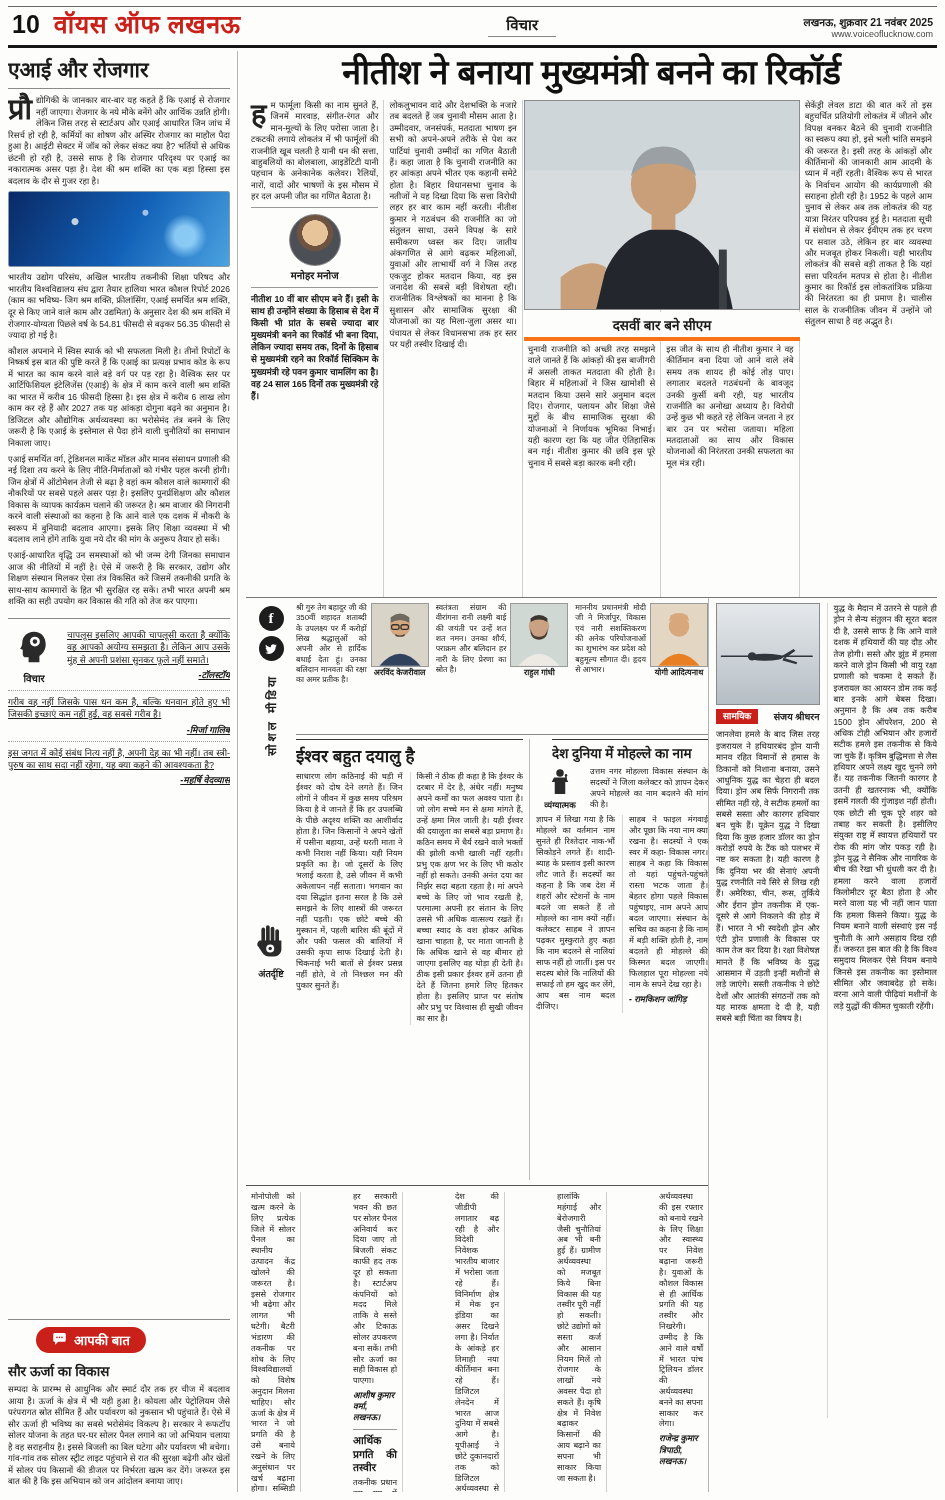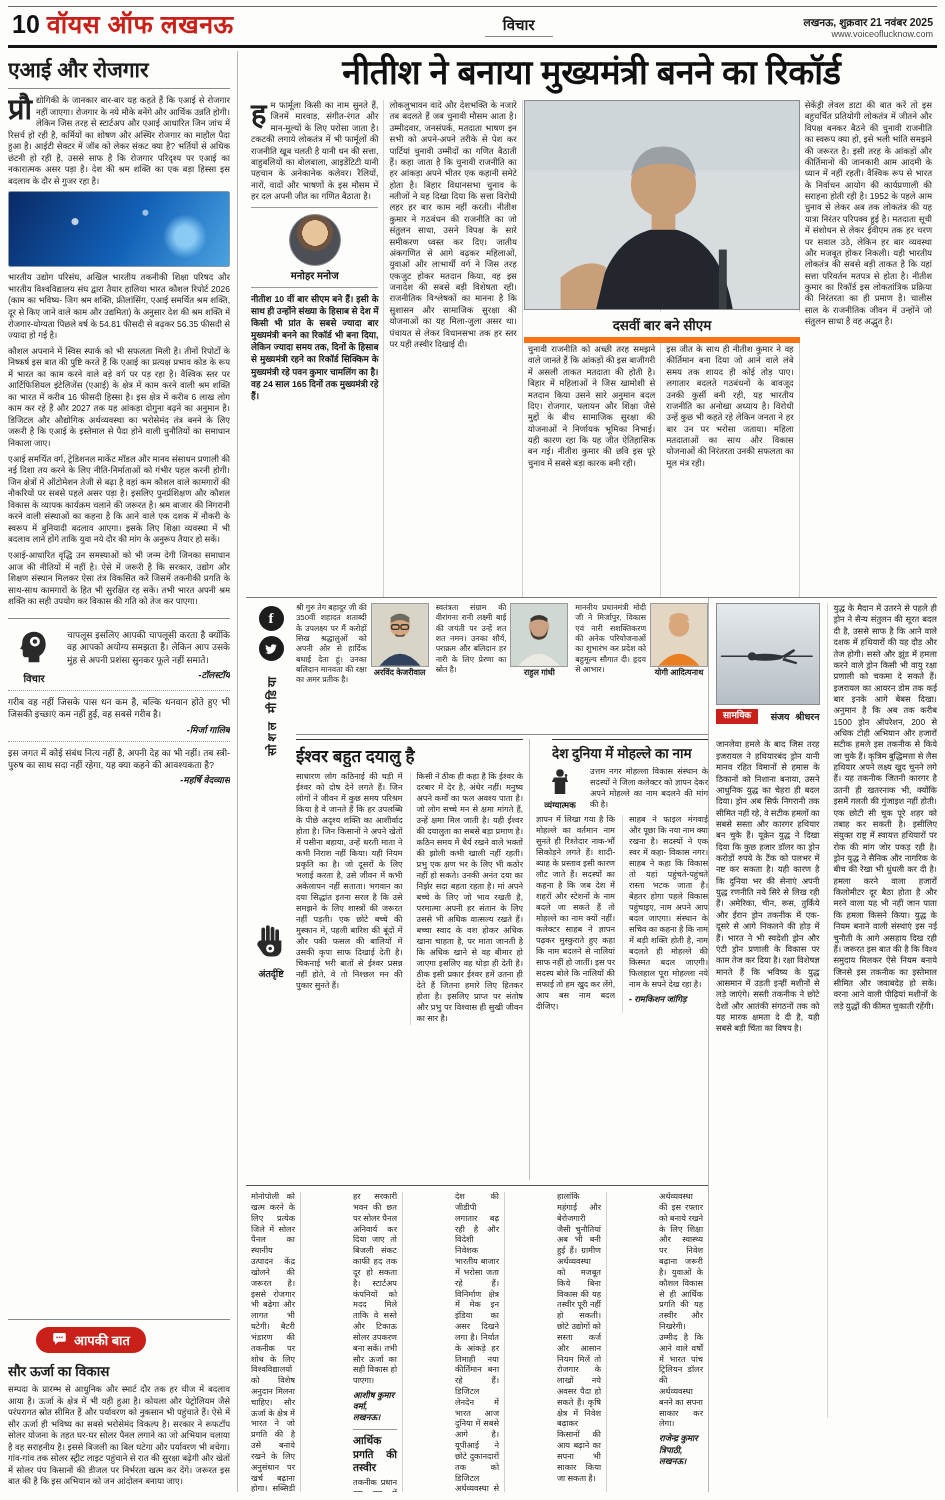--- a/index.html
+++ b/index.html
@@ -6,21 +6,21 @@
   html,body { width:945px; height:1500px; }
   body {
     font-family: "Liberation Sans", sans-serif;
     background:#ffffff; color:#1b1b1b;
   }
   .page { position:relative; width:945px; height:1500px; background:#fdfdfb; padding:6px 8px; overflow:hidden; }
 
   
   .mast { display:flex; align-items:flex-end; justify-content:space-between;
           border-top:1px solid #666; border-bottom:3px solid #151515; padding:3px 4px 5px; height:42px; }
-  .mast-left { display:flex; align-items:baseline; gap:7px; }
+  .mast-left { display:flex; align-items:baseline; gap:14px; }
   .page-num { font-size:25px; font-weight:bold; color:#111; }
   .mast-title { font-size:25px; font-weight:bold; color:#c9201a; letter-spacing:.5px; }
   .mast-center { font-size:15px; font-weight:bold; align-self:center; border-bottom:1px solid #888; padding:0 18px 2px; }
   .mast-right { text-align:right; line-height:1.25; }
   .dateline { font-size:10.5px; font-weight:bold; }
   .website { font-size:9px; color:#444; }
 
   
   .columns-wrap { display:flex; height:1444px; padding-top:3px; }
   .left-col { width:230px; flex:none; border-right:1px solid #b5b5b5; padding-right:7px;
@@ -37,21 +37,21 @@
               radial-gradient(circle at 62% 28%, rgba(255,255,255,.6) 0 2.5px, transparent 3.5px),
               radial-gradient(circle at 80% 60%, rgba(160,220,255,.8) 0 10px, transparent 22px),
               linear-gradient(120deg,#0a2a66,#1261b8 55%,#4ba3e0); }
 
   
   .quote-sec { border-top:1px solid #8a8a8a; margin-top:6px; padding-top:5px; flex:1 1 auto; overflow:hidden; }
   .quote-row { display:flex; gap:7px; padding:5px 0; border-bottom:1px dotted #9a9a9a; }
   .quote-row:last-child { border-bottom:none; }
   .quote-icon-block { width:52px; flex:none; text-align:center; }
   .q-label { font-size:10px; font-weight:bold; margin-top:2px; }
-  .quote-body { flex:1; }
+  .quote-body { flex:1;text-decoration:underline; }
   .quote-text { font-size:9px; line-height:1.38; text-align:justify; }
   .quote-attr { text-align:right; font-size:9px; font-weight:bold; font-style:italic; margin-top:2px; }
 
   
   .letters-left { border-top:1px solid #8a8a8a; padding-top:7px; margin-top:4px; flex:none; }
   .aapki { display:inline-flex; align-items:center; gap:7px; background:#c9201a; color:#fff; font-weight:bold;
            font-size:13px; padding:4px 16px; border-radius:15px; margin:0 0 7px 28px; }
   .letter-title { font-size:13.5px; font-weight:bold; margin:2px 0 4px; }
 
   
@@ -60,21 +60,21 @@
 
   
   .lead { position:relative; display:flex; height:498px; border-bottom:1.5px solid #777; overflow:hidden; }
   .lead-col { flex:1; padding:0 5px; border-right:1px solid #cfcfcf; font-size:8.5px; line-height:1.34;
               text-align:justify; overflow:hidden; }
   .lead-col:last-child { border-right:none; }
   .lead-col.pt { padding-top:244px; }
   .lead-photo { position:absolute; left:278px; top:0; width:276px; height:210px; border:1px solid #8a8a8a;
                 background:#d7dcdf; overflow:hidden; z-index:2; }
   .subhead { position:absolute; left:278px; top:212px; width:276px; text-align:center; font-size:13.5px; font-weight:bold;
-             border-bottom:6px solid #f97316; padding:4px 0 3px; z-index:2; background:#fdfdfb; }
+             border-bottom:4px solid #f97316; padding:4px 0 3px; z-index:2; background:#fdfdfb; }
   .author-box { border-top:1px solid #999; border-bottom:1px solid #999; text-align:center; padding:6px 0 4px; margin:5px 0; }
   .author-photo { width:52px; height:52px; border-radius:50%; margin:0 auto 3px; border:1px solid #888;
                   background: radial-gradient(circle at 50% 36%, #e8c49a 0 31%, #6e5440 32% 44%, #4c4f55 45% 100%); }
   .author-name { font-size:10px; font-weight:bold; }
   .bold-intro { font-weight:bold; font-size:8.8px; line-height:1.38; text-align:justify; }
 
   
   .lower { flex:1; display:flex; overflow:hidden; }
   .lower-left { width:462px; flex:none; display:flex; flex-direction:column; overflow:hidden; }
   .mid { display:flex; height:582px; overflow:hidden; padding-top:5px; }
@@ -108,21 +108,21 @@
   .signature { text-align:left; font-weight:bold; font-style:italic; font-size:8.5px; margin-top:3px; }
 
   
   .tech { flex:1; border-left:1px solid #b5b5b5; padding-left:7px; padding-top:5px; overflow:hidden; }
   .tech-title { font-size:19.5px; font-weight:bold; line-height:1.18; margin-bottom:7px; text-align:center; }
   .tech-cols { display:flex; gap:7px; height:815px; }
   .tech-c { flex:1; font-size:8.3px; line-height:1.37; text-align:justify; overflow:hidden; }
   .tech-c + .tech-c { border-left:1px solid #d5d5d5; padding-left:6px; }
   .tech-img { height:102px; border:1px solid #8a8a8a; margin-bottom:4px;
               background:linear-gradient(#e5e9ec,#b6bec5); }
-  .tech-meta { display:flex; justify-content:space-between; align-items:flex-end; margin-bottom:15px;font-family:Liberation Mono, monospace; }
+  .tech-meta { display:flex; justify-content:space-between; align-items:center; margin-bottom:5px; }
   .samayik { font-size:9px; font-weight:bold; color:#fff; background:#c9201a; padding:1px 7px 2px; }
   .tech-author { font-size:9.5px; font-weight:bold; color:#222; }
 
   
   .letters { border-top:1.5px solid #555; margin-top:5px; padding-top:6px; flex:1; overflow:hidden; }
   .letters-cols { display:flex; height:100%;gap:47px; }
   .l-col { flex:1; padding:0 5px; border-right:1px solid #cfcfcf; font-size:8.2px; line-height:1.32; text-align:justify; overflow:hidden; }
   .l-col:last-child { border-right:none; }
   .letter2-title { font-weight:bold; font-size:10.5px; margin:5px 0 3px; border-top:1px solid #999; padding-top:4px; }
 </style>

